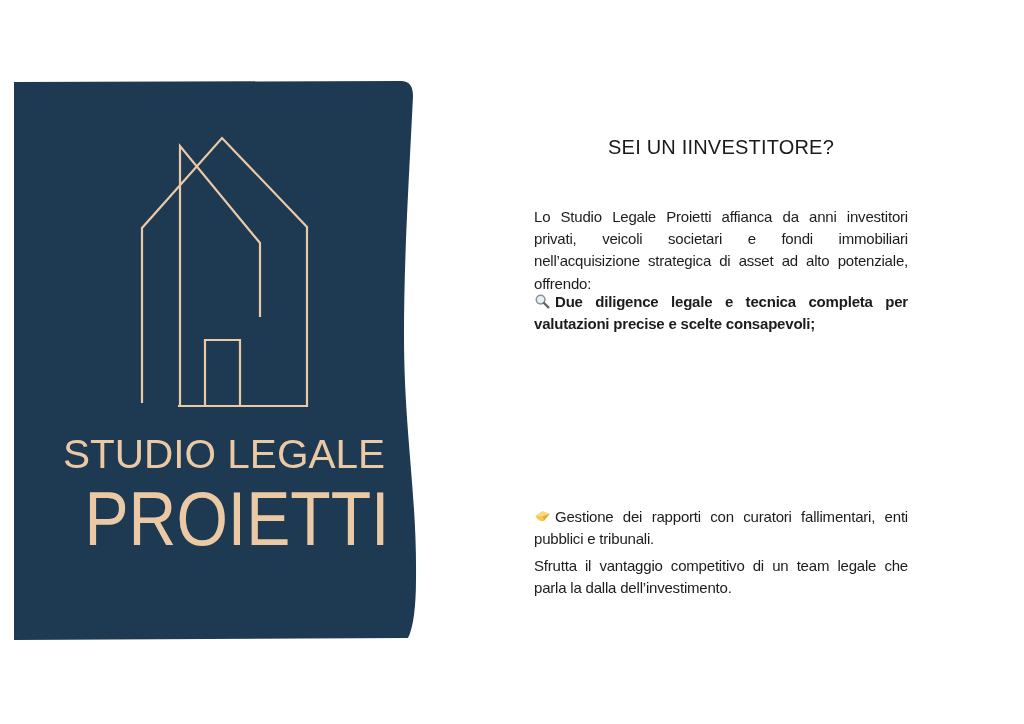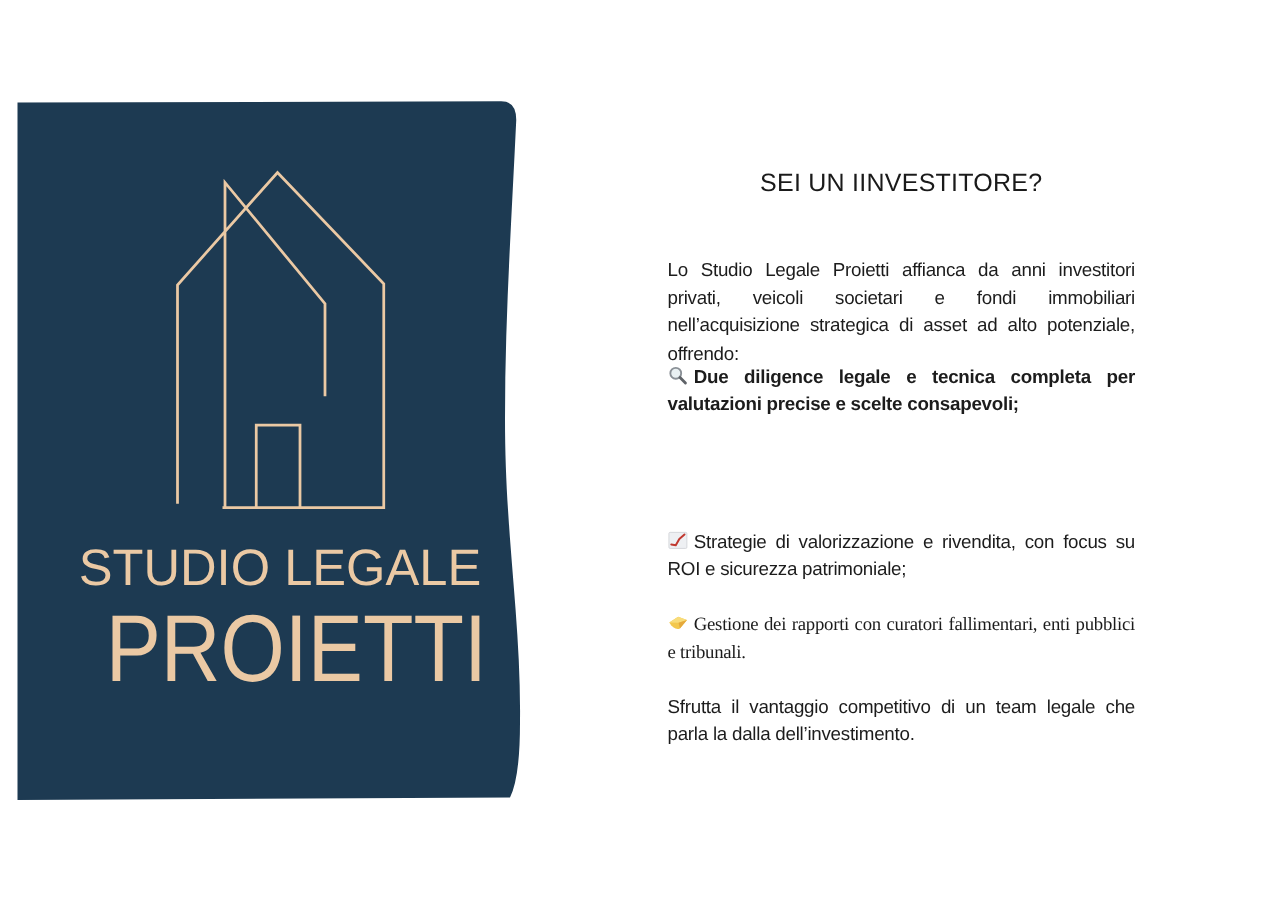--- a/index.html
+++ b/index.html
@@ -33,21 +33,21 @@
     font-size: 15px;
     line-height: 22.2px;
     letter-spacing: -0.2px;
     color: #1c1c1c;
     text-align: justify;
   }
   #intro   { top: 206px; }
   #bullet-1 { top: 291px; font-weight: bold; }
   #bullet-2 { top: 357px; }
   #bullet-3 { top: 423px; }
-  #bullet-4 { top: 489px; font-family: Liberation Serif, serif; }
+  #bullet-4 { top: 506px; }
   #closing { top: 555px; }
   .bullet-icon {
     width: 17px; height: 17px;
     vertical-align: -3px;
     margin-right: 4px;
   }
 </style>
 </head>
 <body>
 
@@ -83,26 +83,20 @@
     </div>
 
     <div id="bullet-1" class="block para">
       <svg class="bullet-icon" viewBox="0 0 18 18">
         <circle cx="7" cy="7" r="4.6" fill="#e9f0f2" stroke="#8a9096" stroke-width="1.6"></circle>
         <line x1="10.6" y1="10.6" x2="15.2" y2="15.2" stroke="#5f6368" stroke-width="2.4" stroke-linecap="round"></line>
       </svg><span>Due diligence legale e tecnica completa per valutazioni precise e scelte consapevoli;</span>
     </div>
 
 
-    <div id="bullet-3" class="block para">
-      <svg class="bullet-icon" viewBox="0 0 18 18">
-        <rect x="1.2" y="2" width="15.2" height="13.6" rx="1" fill="#eef0f3" stroke="#d3d6da" stroke-width="0.8"></rect>
-        <polyline points="3.2,12.3 7,13 10,7.6 14.4,3.8" fill="none" stroke="#c13a31" stroke-width="1.7" stroke-linecap="round" stroke-linejoin="round"></polyline>
-      </svg><span>Strategie di valorizzazione e rivendita, con focus su ROI e sicurezza patrimoniale;</span>
-    </div>
 
     <div id="bullet-4" class="block para">
       <svg class="bullet-icon" viewBox="0 0 18 18">
         <path d="M1.5 8.5 L9 3.5 L16.5 6.3 L10.5 13.5 C8 15 4 13.2 1.5 8.5 Z" fill="#f3c84e"></path>
         <path d="M1.5 8.5 L9 3.5 L16.5 6.3 L9.4 8.7 Z" fill="#f8dc7a"></path>
         <path d="M9.4 8.7 L16.5 6.3 L10.5 13.5 Z" fill="#e5a93c"></path>
       </svg><span>Gestione dei rapporti con curatori fallimentari, enti pubblici e tribunali.</span>
     </div>
 
     <div id="closing" class="block para">

